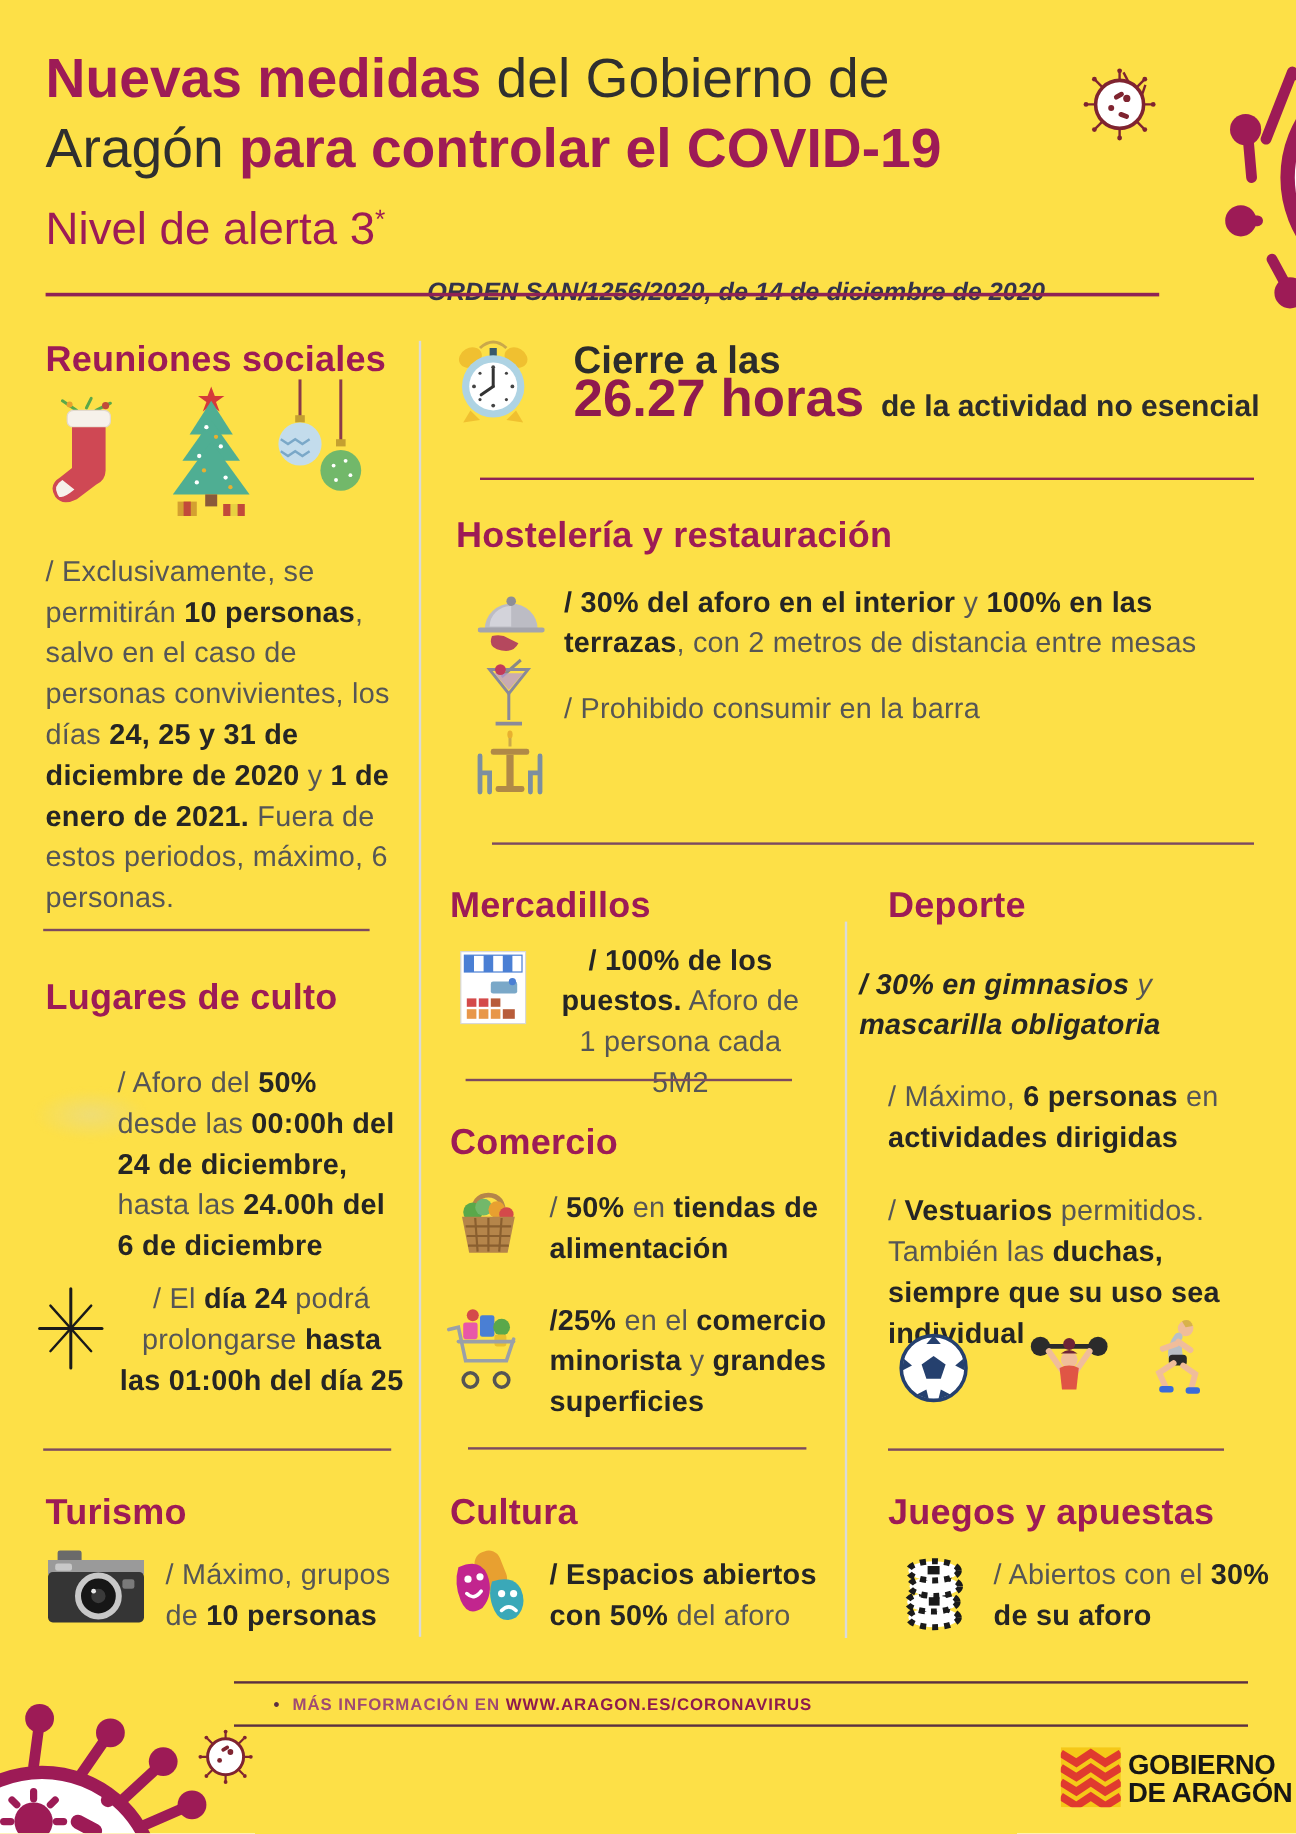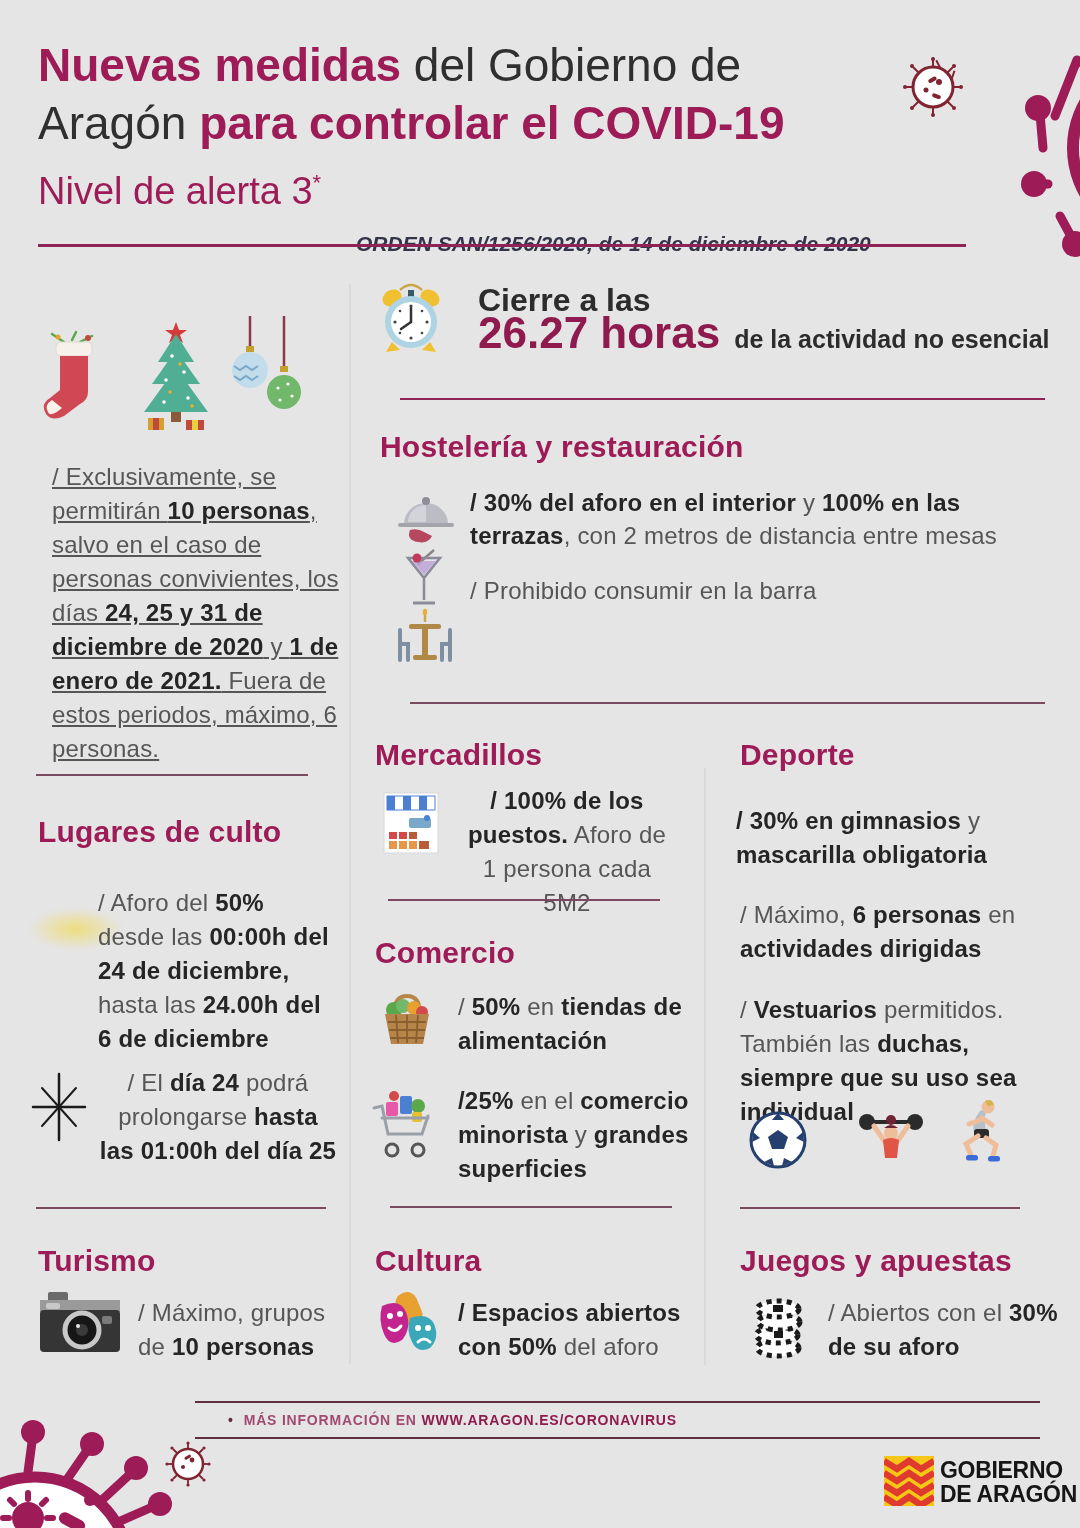--- a/index.html
+++ b/index.html
@@ -1,18 +1,18 @@
 <!DOCTYPE html>
 <html><head>
 <meta charset="utf-8">
 <style>
   html,body{margin:0;padding:0;background:#ffffff;}
   #page{
     position:relative; width:1080px; height:1528px; overflow:hidden;
-    background:#e5e5e5;
+    background:#fde047;
     font-family:"Liberation Sans","DejaVu Sans",sans-serif;
   }
   .abs{position:absolute;}
   
   .h{position:absolute;font-size:30px;font-weight:800;color:#9d1b56;letter-spacing:.2px;}
   
   .txt{position:absolute;font-size:24px;line-height:34px;color:#565656;letter-spacing:.2px;}
   .txt .b{font-weight:800;color:#252525;}
   
   #title{position:absolute;left:38px;top:36px;width:860px;font-size:46px;line-height:58px;color:#2f2f2f;font-weight:500;}
@@ -117,20 +117,21 @@
   </div>
   <div id="alert-level">
     <span>Nivel de alerta 3</span><sup>*</sup>
   </div>
   <div id="order-ref">ORDEN SAN/1256/2020, de 14 de diciembre de 2020</div>
   <div class="rule-accent" style="left:38px;top:244px;width:928px;"></div>
 
   <div class="vline" style="left:349px;top:284px;height:1080px;"></div>
   <div class="vline" style="left:704px;top:768px;height:597px;"></div>
 
+  <div class="h" style="left:38px;top:283px;">Reuniones sociales</div>
 
   <svg class="abs" style="left:42px;top:330px;" width="66" height="106" viewBox="0 0 66 106">
     <g stroke="#5aa84a" stroke-width="2.5" stroke-linecap="round">
       <line x1="22" y1="12" x2="10" y2="4"></line>
         <line x1="30" y1="10" x2="34" y2="2"></line>
         <line x1="38" y1="12" x2="50" y2="6"></line>
     </g>
     <circle cx="46" cy="8" r="3" fill="#c24a3a"></circle>
       <circle cx="16" cy="7" r="2.5" fill="#e8a030"></circle>
     <rect x="14" y="12" width="36" height="14" rx="5" fill="#f6f1ea" stroke="#e2d8cc"></rect>
@@ -171,21 +172,21 @@
     <path d="M8 50 l6 4 6 -4 6 4 6 -4 m-24 10 l6 4 6 -4 6 4 6 -4" stroke="#7aa8c8" stroke-width="2" fill="none"></path>
     <circle cx="58" cy="76" r="17" fill="#72b86a"></circle>
     <g fill="#ffffff">
         <circle cx="52" cy="72" r="1.6"></circle>
         <circle cx="62" cy="68" r="1.6"></circle>
         <circle cx="66" cy="80" r="1.6"></circle>
         <circle cx="54" cy="84" r="1.6"></circle>
       </g>
   </svg>
 
-  <div class="txt" style="left:52px;top:460px;width:288px;text-decoration:underline;"><span>/ Exclusivamente, se permitirán </span><span class="b">10 personas</span><span>, salvo en el caso de personas convivientes, los días </span><span class="b">24, 25 y 31 de diciembre de 2020</span><span> y </span><span class="b">1 de enero de 2021.</span><span> Fuera de estos periodos, máximo, 6 personas.</span></div>
+  <div class="txt" style="left:38px;top:460px;width:288px;"><span>/ Exclusivamente, se permitirán </span><span class="b">10 personas</span><span>, salvo en el caso de personas convivientes, los días </span><span class="b">24, 25 y 31 de diciembre de 2020</span><span> y </span><span class="b">1 de enero de 2021.</span><span> Fuera de estos periodos, máximo, 6 personas.</span></div>
 
   <div class="rule" style="left:36px;top:774px;width:272px;"></div>
 
   <div class="h" style="left:38px;top:815px;">Lugares de culto</div>
 
   <div class="glow"></div>
   <div class="txt" style="left:98px;top:886px;width:238px;"><span>/ Aforo del </span><span class="b">50%</span><span>  desde las </span><span class="b">00:00h del 24 de diciembre,</span><span> hasta las </span><span class="b">24.00h del 6 de diciembre</span></div>
 
   <svg class="abs" style="left:28px;top:1072px;" width="62" height="70" viewBox="0 0 62 70">
     <g stroke="#1a1a1a" stroke-linecap="round">
@@ -354,21 +355,21 @@
       <circle cx="24" cy="24" r="3" fill="#fff"></circle>
     <path d="M13 38 Q19 44 25 36" stroke="#fff" stroke-width="3" fill="none" stroke-linecap="round"></path>
     <path d="M34 28 Q52 22 58 34 Q64 48 54 58 Q42 64 36 52 Q30 40 34 28 Z" fill="#3aa8b8"></path>
     <circle cx="42" cy="38" r="3" fill="#fff"></circle>
       <circle cx="52" cy="38" r="3" fill="#fff"></circle>
     <path d="M42 52 Q48 46 54 52" stroke="#fff" stroke-width="3" fill="none" stroke-linecap="round"></path>
   </svg>
   <div class="txt" style="left:458px;top:1296px;width:230px;"><span class="b">/ Espacios abiertos con 50%</span><span> del aforo</span></div>
 
   <div class="h" style="left:740px;top:738px;">Deporte</div>
-  <div class="txt" style="left:736px;top:804px;width:300px;"><span class="b">/ 30% en gimnasios</span><span> y </span><span class="b">mascarilla obligatoria</span></div>
+  <div class="txt" style="left:716px;top:804px;width:300px;font-style:italic;"><span class="b">/ 30% en gimnasios</span><span> y </span><span class="b">mascarilla obligatoria</span></div>
   <div class="txt" style="left:740px;top:898px;width:305px;"><span>/ Máximo, </span><span class="b">6 personas</span><span> en </span><span class="b">actividades dirigidas</span></div>
   <div class="txt" style="left:740px;top:993px;width:310px;"><span>/ </span><span class="b">Vestuarios</span><span> permitidos. También las </span><span class="b">duchas, siempre que su uso sea individual</span></div>
 
   <svg class="abs" style="left:748px;top:1110px;" width="60" height="60" viewBox="0 0 60 60">
     <circle cx="30" cy="30" r="27" fill="#fff" stroke="#25406e" stroke-width="3"></circle>
     <polygon points="30,20 40,27 36,39 24,39 20,27" fill="#25406e"></polygon>
     <polygon points="30,3 36,10 24,10" fill="#25406e"></polygon>
     <polygon points="55,22 56,32 48,28" fill="#25406e"></polygon>
     <polygon points="5,22 12,28 4,32" fill="#25406e"></polygon>
     <polygon points="16,52 24,48 26,56" fill="#25406e"></polygon>

